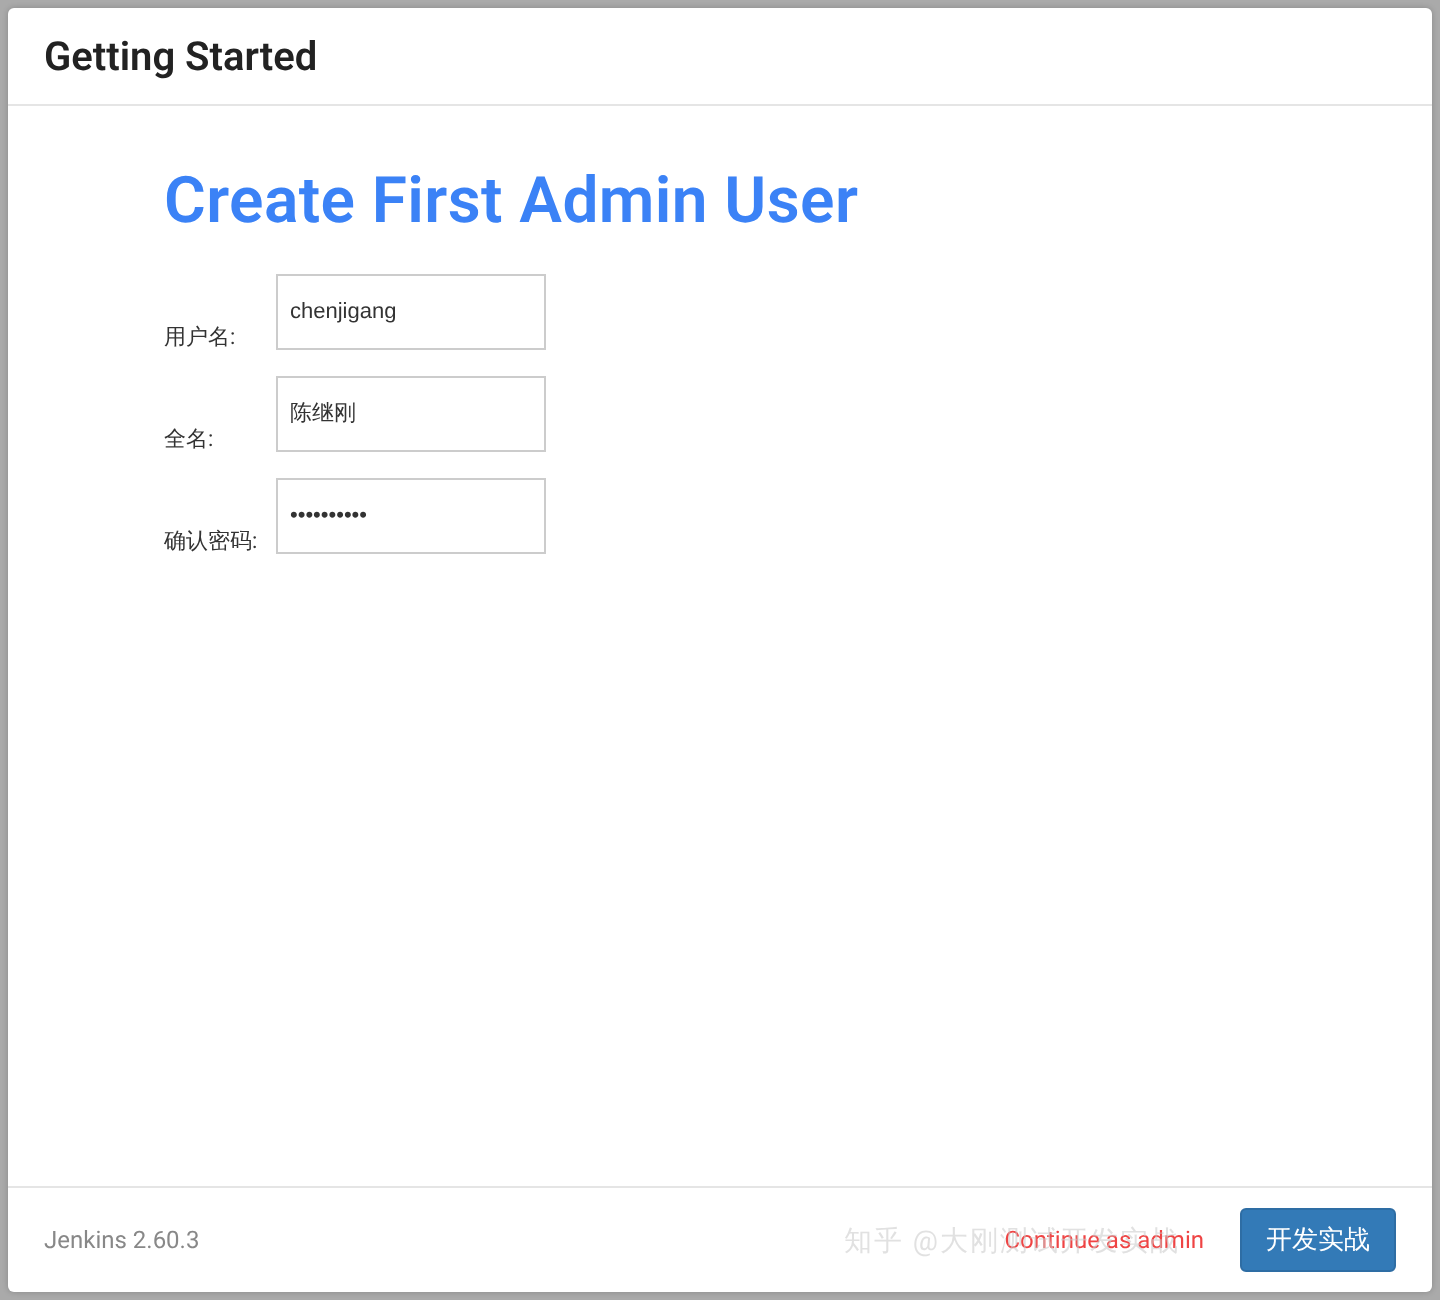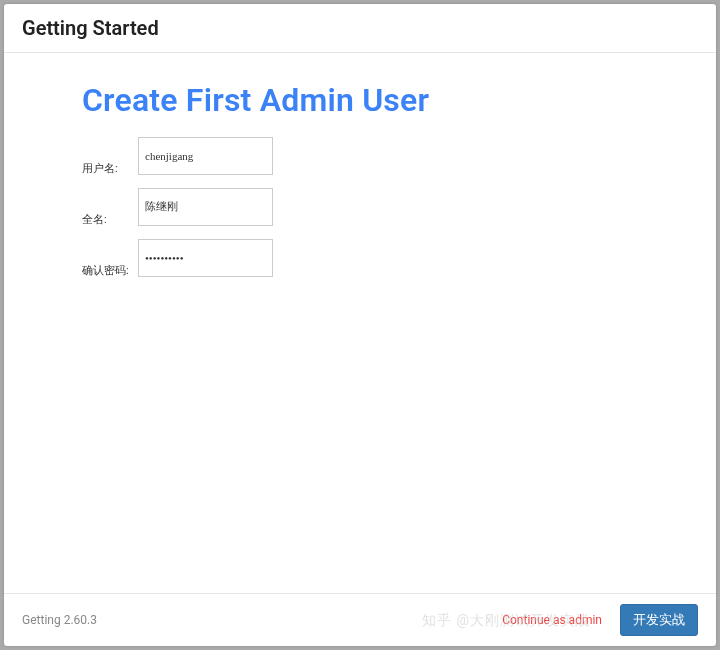--- a/index.html
+++ b/index.html
@@ -52,21 +52,21 @@
       padding-right: 4px;
       margin-top: 26px;
     }
     .form-input {
       width: 135px;
       height: 22px;
       border: 1px solid #ccc;
       padding: 18px 6px;
       font-size: 11px;
       color: #333;
-      font-family: Liberation Serif, serif;
+      font-family: Liberation Sans, sans-serif;
       outline: none;
     }
     .modal-footer {
       border-top: 1px solid #e5e5e5;
       padding: 10px 18px;
       display: flex;
       align-items: center;
       justify-content: space-between;
     }
     .footer-left {
@@ -132,21 +132,21 @@
       <input class="form-input" type="text" value="陈继刚" style="">
     </div>
 
     <div class="form-row">
       <label class="form-label">确认密码:</label>
       <input class="form-input" type="password" value="••••••••••" style="">
     </div>
   </div>
 
   <div class="modal-footer">
-    <div class="footer-left">Getting 2.60.3</div>
+    <div class="footer-left">Jenkins 2.60.3</div>
     <div class="footer-right">
       <button class="btn-link">Continue as admin</button>
       <button class="btn-primary">开发实战</button>
     </div>
   </div>
 </div>
 
 <div class="watermark">知乎 @大刚测试开发实战</div>
 
 </body></html>

